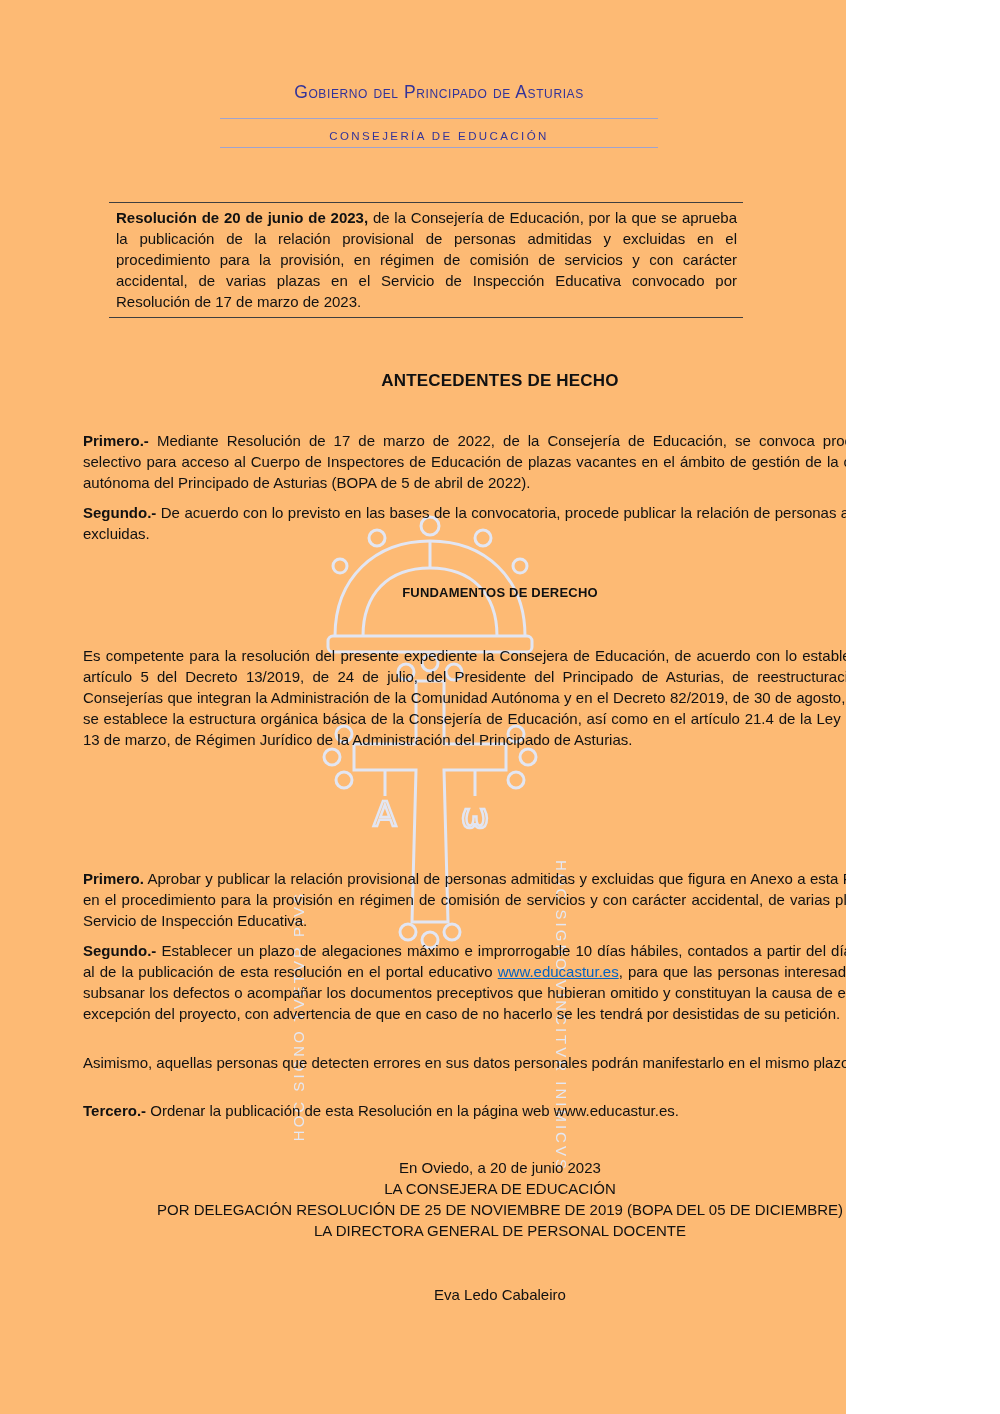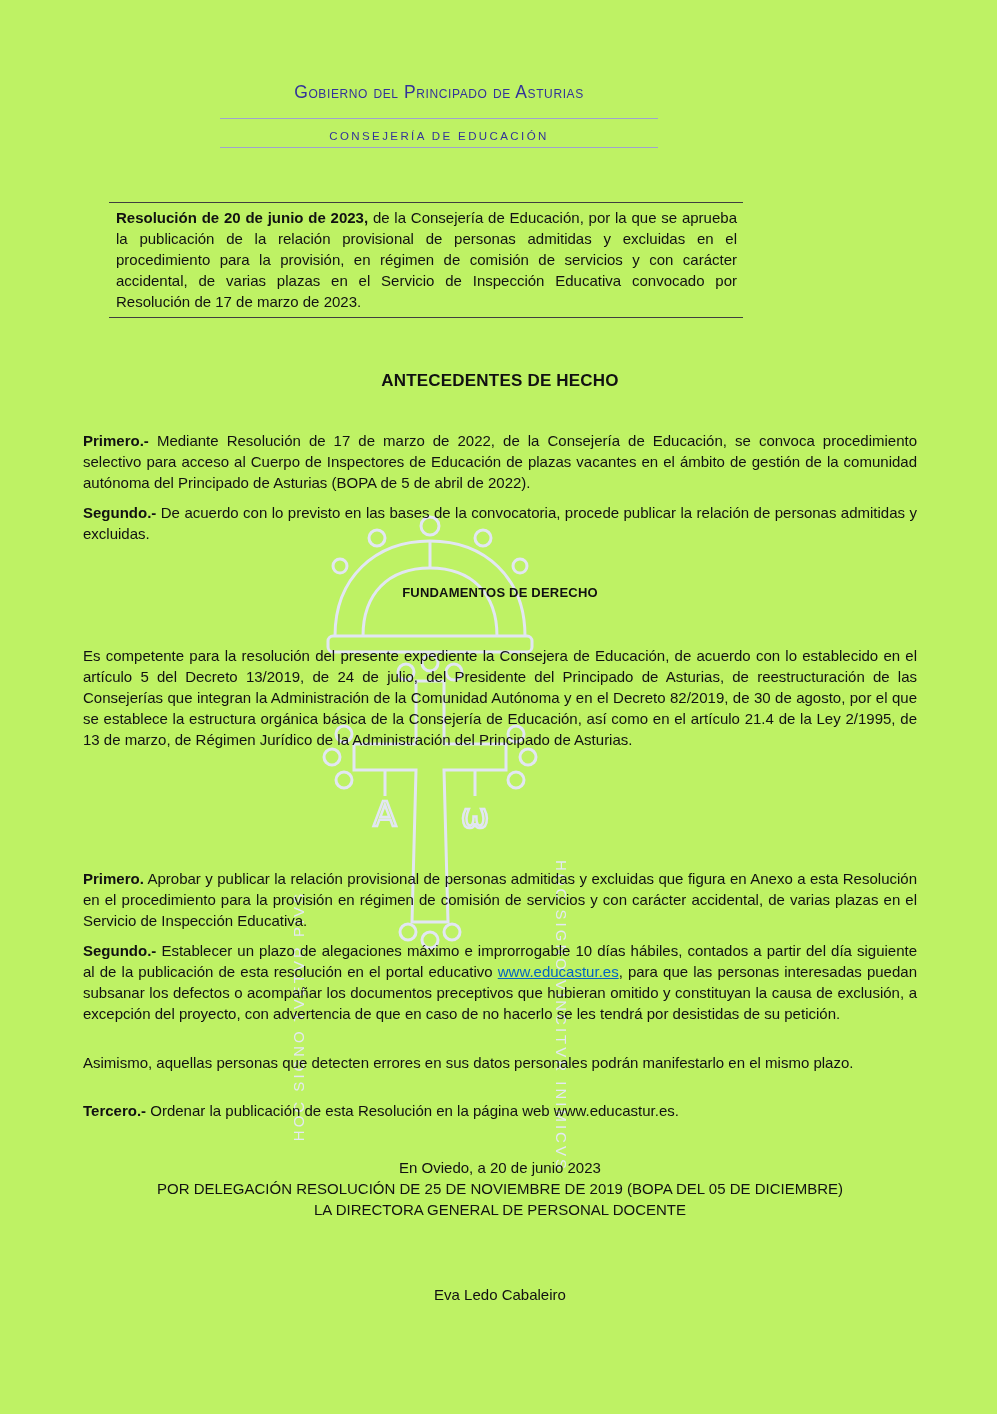--- a/index.html
+++ b/index.html
@@ -1,19 +1,19 @@
 <!DOCTYPE html>
 <html lang="es"><head>
 <meta charset="utf-8">
 <style>
   html,body{margin:0;padding:0;background:#ffffff;}
   .page{
     position:relative;
-    width:997px;height:1414px;
-    background:#bef264;
+    width:846px;height:1414px;
+    background:#fdba74;
     overflow:hidden;
     font-family:"Liberation Sans","DejaVu Sans",sans-serif;
     font-size:15px;line-height:21px;color:#111111;
   }
   
   .gov-title{
     position:absolute;top:82px;left:220px;width:438px;
     text-align:center;color:#333399;
     font-variant:small-caps;font-size:17.5px;letter-spacing:.6px;line-height:20px;
   }
@@ -171,19 +171,20 @@
 
   <div class="col p-tercero">
     <p class="para">
       <span class="lead">Tercero.-</span>
       <span>Ordenar la publicación de esta Resolución en la página web www.educastur.es.</span>
     </p>
   </div>
 
   <div class="signature">
     <div>En Oviedo,  a 20 de junio 2023</div>
+    <div>LA CONSEJERA DE EDUCACIÓN</div>
     <div>POR DELEGACIÓN RESOLUCIÓN DE 25 DE NOVIEMBRE DE 2019 (BOPA DEL 05 DE DICIEMBRE)</div>
     <div>LA DIRECTORA GENERAL DE PERSONAL DOCENTE</div>
   </div>
 
   <div class="sig-name">Eva Ledo Cabaleiro</div>
 
 </div>
 
 </body></html>

